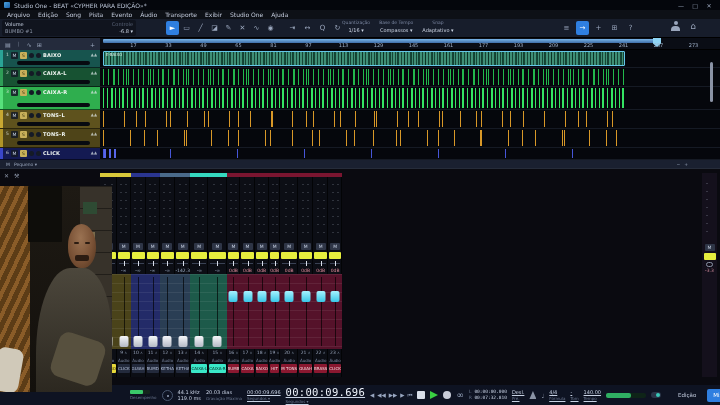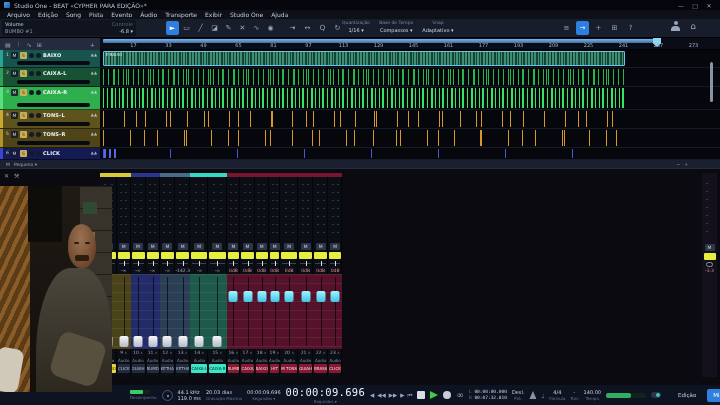--- a/index.html
+++ b/index.html
@@ -158,21 +158,21 @@
   .transport{position:absolute;left:0;right:0;top:385px;height:20px;background:#0e1322;
              display:flex;align-items:center;gap:5px;padding:0 5px 0 130px;overflow:hidden;}
   .tcol{display:flex;flex-direction:column;line-height:1.25;white-space:nowrap;}
   .tv{font-size:5px;color:#c8d2e4;}
   .tl{font-size:4px;color:#68748c;}
   .perfbar{width:20px;height:4px;background:#14251c;border-radius:1px;position:relative;margin-bottom:1px;}
   .perfbar::before{content:"";position:absolute;left:0;top:0;bottom:0;width:65%;background:#3ac86a;border-radius:1px;}
   .cpu{width:11px;height:11px;border:1.5px solid #4a5870;border-radius:50%;position:relative;flex:none;}
   .cpu::before{content:"";position:absolute;left:4px;top:4px;width:2px;height:2px;background:#9aa6bc;border-radius:50%;}
   .bigtime{font-family:"DejaVu Sans Mono",monospace;font-size:10.5px;color:#eef3fb;letter-spacing:.3px;}
-  .tcol.center{align-items:center;}
+  .tcol.center{align-items:flex-start;text-decoration:underline;}
   .navbtns{display:flex;gap:3px;font-size:5.5px;color:#98a6c0;white-space:nowrap;}
   .stopbtn{width:8px;height:8px;background:#d8dee8;border-radius:1px;flex:none;}
   .playbtn{width:0;height:0;border-left:8px solid #3ad042;border-top:4.5px solid transparent;
            border-bottom:4.5px solid transparent;flex:none;}
   .recbtn{width:8px;height:8px;border-radius:50%;background:#c9cdd9;flex:none;}
   .loopbtn{font-size:9px;color:#9aa8c0;line-height:10px;flex:none;}
   .lrcol{font-family:"DejaVu Sans Mono",monospace;font-size:4.5px;color:#c8d2e4;line-height:1.3;white-space:nowrap;}
   .lrcol b{color:#68748c;font-weight:normal;}
   .metro{width:7px;height:8px;background:#8a93a5;clip-path:polygon(50% 0,100% 100%,0 100%);flex:none;}
   .note{font-size:6px;color:#8a93a5;}

